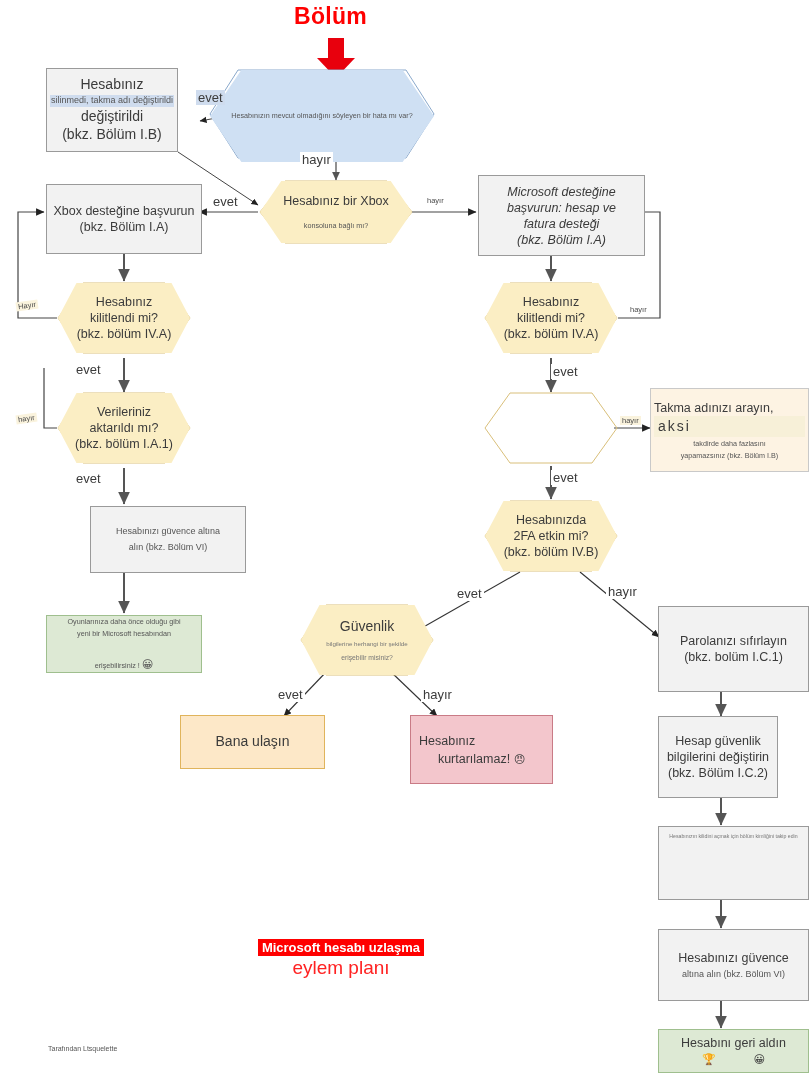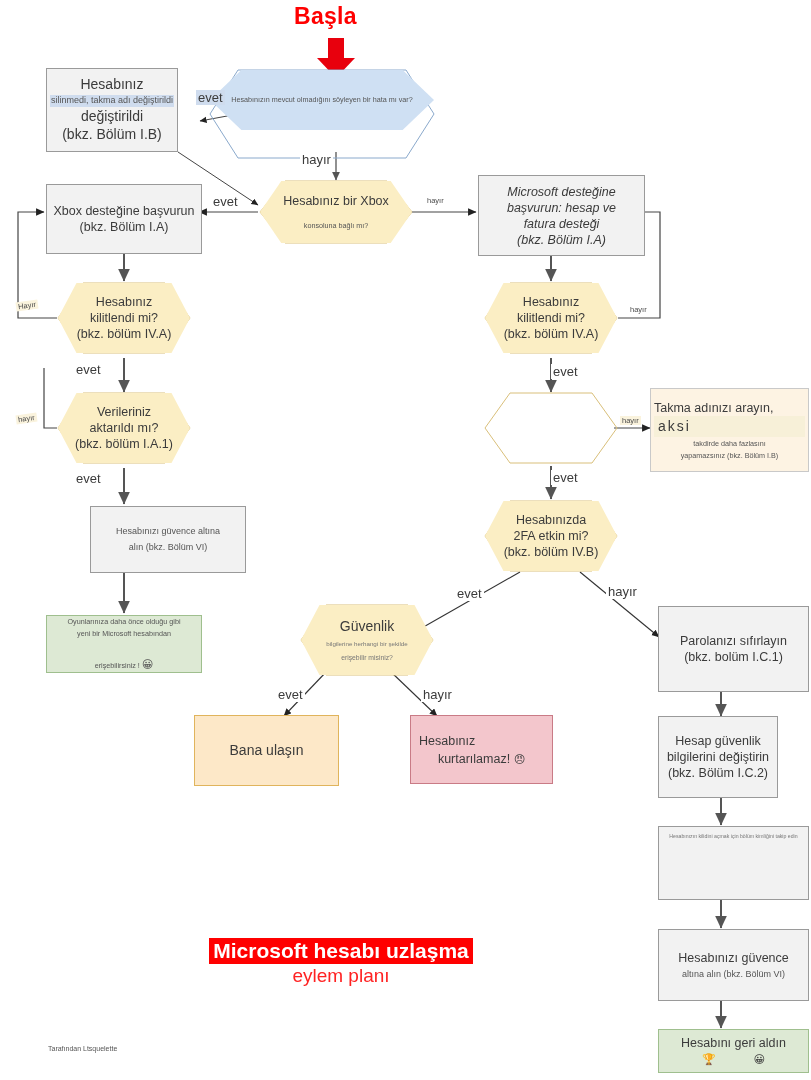--- a/index.html
+++ b/index.html
@@ -35,21 +35,21 @@
   .edgelabel{position:absolute;font-size:13px;color:#3b3b3b;background:#fff;
              padding:0 2px;white-space:nowrap;}
   .edgelabel.small{font-size:7.5px;color:#4a4a4a;}
   .edgelabel.hl{background:#faf3dd;}
 
   .hl-blue{background:#cfdcee;display:inline-block;padding:0 1px;}
 
   #start-label{position:absolute;left:294px;top:3px;font-size:23px;color:#ff0000;
                font-weight:bold;letter-spacing:.3px;}
   #title-wrap{position:absolute;left:176px;top:938px;width:330px;text-align:center;}
-  #title-line1{display:inline-block;background:#ff0000;color:#ffffff;font-size:21px;
+  #title-line1{display:inline-block;background:#ff0000;color:#ffffff;font-size:13px;
                font-weight:bold;padding:1px 4px;white-space:nowrap;}
   #title-line2{display:block;color:#ff2222;font-size:19px;margin-top:1px;}
   #footer{position:absolute;left:48px;top:1045px;font-size:7px;color:#555;}
 
   .emoji{font-size:11px;}
 </style>
 </head>
 <body>
 
 <div id="canvas">
@@ -117,23 +117,23 @@
     <polygon class="hexborder" points="238,70 406,70 434,114 406,158 238,158 210,114" fill="none" stroke="#8aa9cc" stroke-width="1"></polygon>
     <polygon class="hexborder" points="285,181 387,181 412,212 387,243 285,243 260,212" fill="none" stroke="#d9bf7a" stroke-width="1"></polygon>
     <polygon class="hexborder" points="83,283 165,283 190,318 165,353 83,353 58,318" fill="none" stroke="#d9bf7a" stroke-width="1"></polygon>
     <polygon class="hexborder" points="83,393 165,393 190,428 165,463 83,463 58,428" fill="none" stroke="#d9bf7a" stroke-width="1"></polygon>
     <polygon class="hexborder" points="510,283 592,283 617,318 592,353 510,353 485,318" fill="none" stroke="#d9bf7a" stroke-width="1"></polygon>
     <polygon class="hexborder" points="510,393 592,393 617,428 592,463 510,463 485,428" fill="none" stroke="#d9bf7a" stroke-width="1"></polygon>
     <polygon class="hexborder" points="510,501 592,501 617,536 592,571 510,571 485,536" fill="none" stroke="#d9bf7a" stroke-width="1"></polygon>
     <polygon class="hexborder" points="326,605 408,605 433,640 408,675 326,675 301,640" fill="none" stroke="#d9bf7a" stroke-width="1"></polygon>
   </svg>
 
-  <div id="start-label">Başla</div>
-
-  <div class="hex blue" style="left:210px;top:70px;width:224px;height:60px;">
+  <div id="start-label">Bölüm</div>
+
+  <div class="hex blue" style="left:210px;top:70px;width:224px;height:92px;">
     <div class="xs">Hesabınızın mevcut olmadığını söyleyen bir hata mı var?</div>
   </div>
 
   <div class="node rect gray" style="left:46px;top:68px;width:132px;height:84px;">
     <div class="l1">Hesabınız</div>
     <div class="sm hl-blue" style="margin:1px 0;white-space:nowrap;">silinmedi, takma adı değiştirildi</div>
     <div class="l1">değiştirildi</div>
     <div class="l1">(bkz. Bölüm I.B)</div>
   </div>
 
@@ -201,21 +201,21 @@
     <div class="l2">2FA etkin mi?</div>
     <div class="l2">(bkz. bölüm IV.B)</div>
   </div>
 
   <div class="hex yellow" style="left:301px;top:605px;width:132px;height:70px;">
     <div class="l1">Güvenlik</div>
     <div class="tiny" style="font-size:6.2px;margin-top:4px;">bilgilerine herhangi bir şekilde</div>
     <div class="tiny" style="font-size:6.8px;margin-top:6px;">erişebilir misiniz?</div>
   </div>
 
-  <div class="node rect orange" style="left:194px;top:715px;width:145px;height:71px;">
+  <div class="node rect orange" style="left:180px;top:715px;width:145px;height:54px;">
     <div class="l1">Bana ulaşın</div>
   </div>
 
   <div class="node rect pink" style="left:410px;top:715px;width:143px;height:69px;">
     <div class="l2" style="align-self:flex-start;margin-left:8px;">Hesabınız</div>
     <div class="l2" style="margin-top:2px;">
       <span>kurtarılamaz!</span>
       <span class="emoji">😠</span>
     </div>
   </div>

